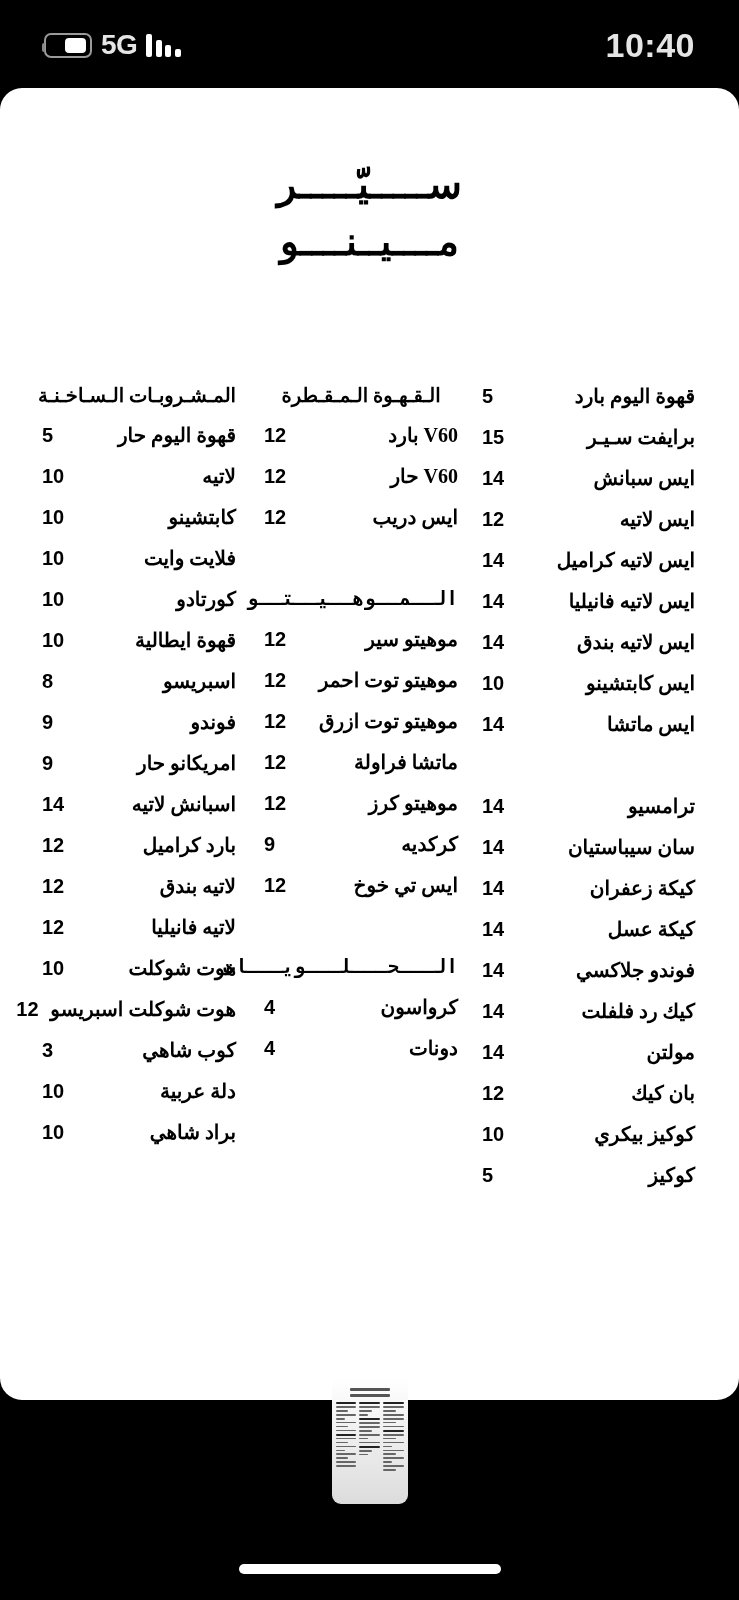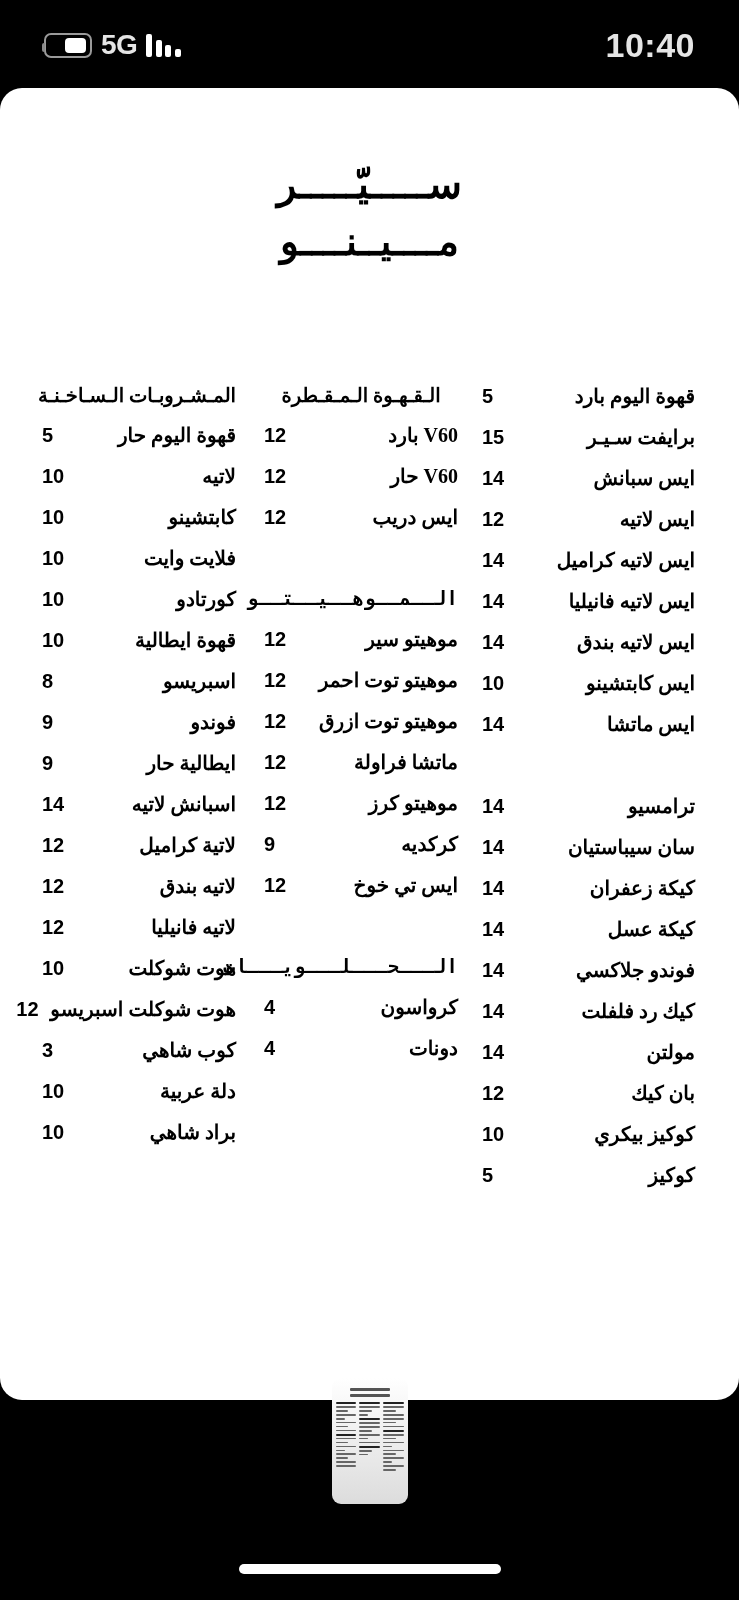--- a/index.html
+++ b/index.html
@@ -188,29 +188,29 @@
             </div>
             <div class="row">
               <span class="name">اسبريسو</span>
               <span class="price">8</span>
             </div>
             <div class="row">
               <span class="name">فوندو</span>
               <span class="price">9</span>
             </div>
             <div class="row">
-              <span class="name">ايطالية حار</span>
+              <span class="name">امريكانو حار</span>
               <span class="price">9</span>
             </div>
             <div class="row">
               <span class="name">اسبانش لاتيه</span>
               <span class="price">14</span>
             </div>
             <div class="row">
-              <span class="name">لاتية كراميل</span>
+              <span class="name">بارد كراميل</span>
               <span class="price">12</span>
             </div>
             <div class="row">
               <span class="name">لاتيه بندق</span>
               <span class="price">12</span>
             </div>
             <div class="row">
               <span class="name">لاتيه فانيليا</span>
               <span class="price">12</span>
             </div>

